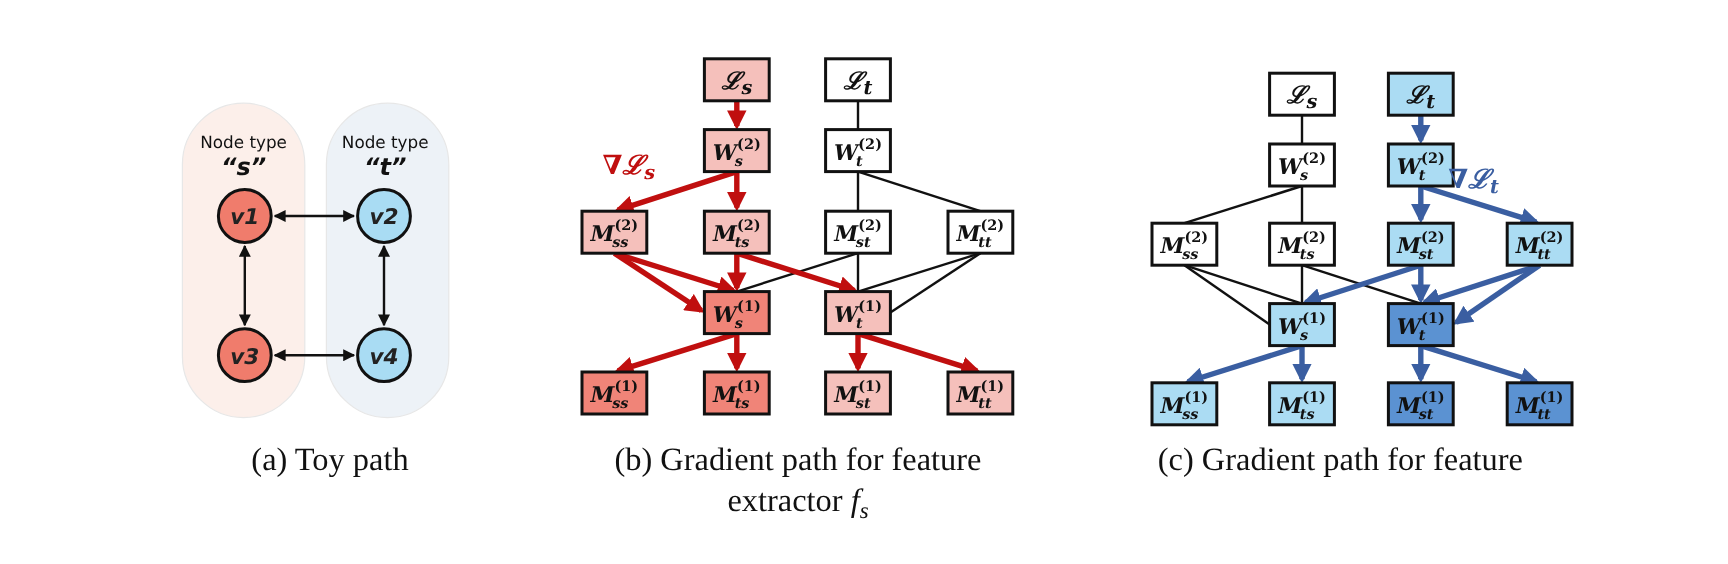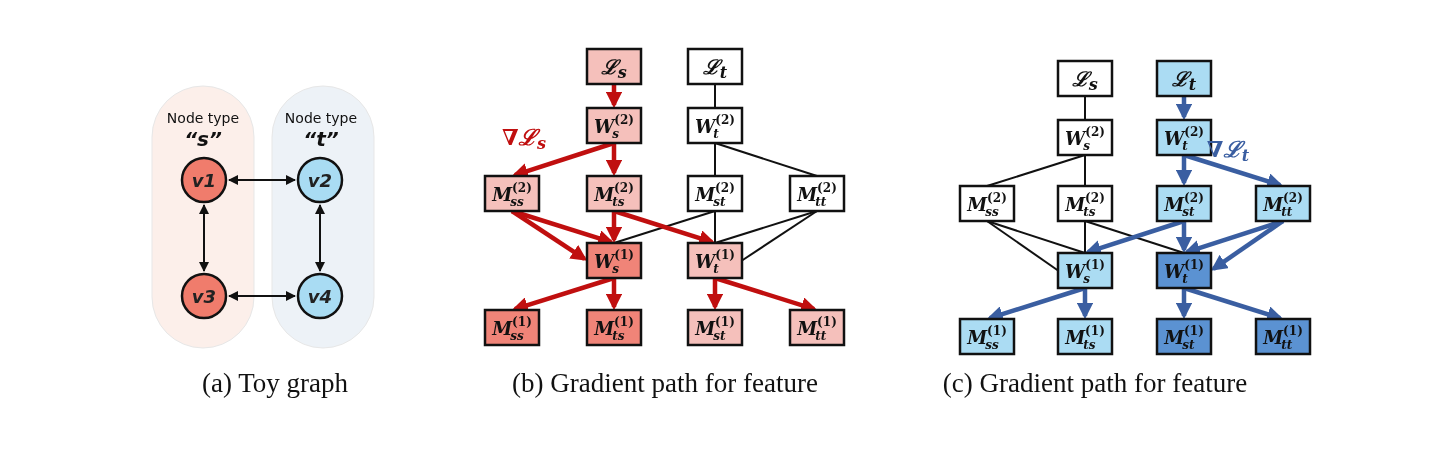--- a/index.html
+++ b/index.html
@@ -1,21 +1,21 @@
 <!DOCTYPE html>
 <html><head>
 <meta charset="utf-8">
 <style>
   html, body { margin: 0; padding: 0; background: #ffffff; }
   body { width: 1440px; height: 470px; position: relative; overflow: hidden; font-family: "DejaVu Serif", serif; }
   svg { position: absolute; left: 0; top: 0; }
   .caption { position: absolute; font-family: "Liberation Serif", "DejaVu Serif", serif; font-size: 27px; color: #111; text-align: center; line-height: 34px; }
   .cap-a { left: 150px; top: 366px; width: 250px; }
   .cap-b { left: 460px; top: 366px; width: 410px; }
-  .cap-c { left: 890px; top: 366px; width: 410px; }
+  .cap-c { left: 912px; top: 366px; width: 410px; }
   .cap-line { display: block; }
   .math-i { font-style: italic; }
   .math-sub { font-style: italic; font-size: 19px; vertical-align: -6px; }
 </style>
 </head>
 <body>
 
 <svg id="fig" width="1440" height="470" viewBox="0 0 1440 470" xmlns="http://www.w3.org/2000/svg">
   <defs>
     <marker id="arrow-black" viewBox="0 0 10 10" refX="9" refY="5" markerWidth="5" markerHeight="5" orient="auto-start-reverse">
@@ -207,26 +207,30 @@
       <g>
         <rect x="1256" y="319" width="54" height="35" fill="#5b92d2" stroke="#111" stroke-width="2.5"></rect>
         <text x="1283" y="344" text-anchor="middle" fill="#111" font-family="DejaVu Serif, serif" font-weight="bold" font-style="italic" font-size="18"><tspan>M</tspan><tspan font-size="12" dy="-9" font-style="normal">(1)</tspan><tspan font-size="12" dy="14" dx="-21.6">tt</tspan></text>
       </g>
       <text x="1228" y="157" text-anchor="middle" fill="#3a5ea1" font-family="DejaVu Serif, serif" font-weight="bold" font-size="22"><tspan>∇</tspan><tspan font-style="italic">ℒ</tspan><tspan font-size="16" dy="4" font-style="italic">t</tspan></text>
     </g>
 </svg>
 
 <div class="caption cap-a">
   <span>(a)</span>
-  <span>Toy graph</span>
+  <span>Toy path</span>
 </div>
 <div class="caption cap-b">
   <span class="cap-line">
     <span>(b)</span>
     <span>Gradient path for feature</span>
+  </span>
+  <span class="cap-line">
+    <span>extractor</span>
+    <span class="math-i">f</span><span class="math-sub">s</span>
   </span>
 </div>
 <div class="caption cap-c">
   <span class="cap-line">
     <span>(c)</span>
     <span>Gradient path for feature</span>
   </span>
 </div>
 
 </body></html>

